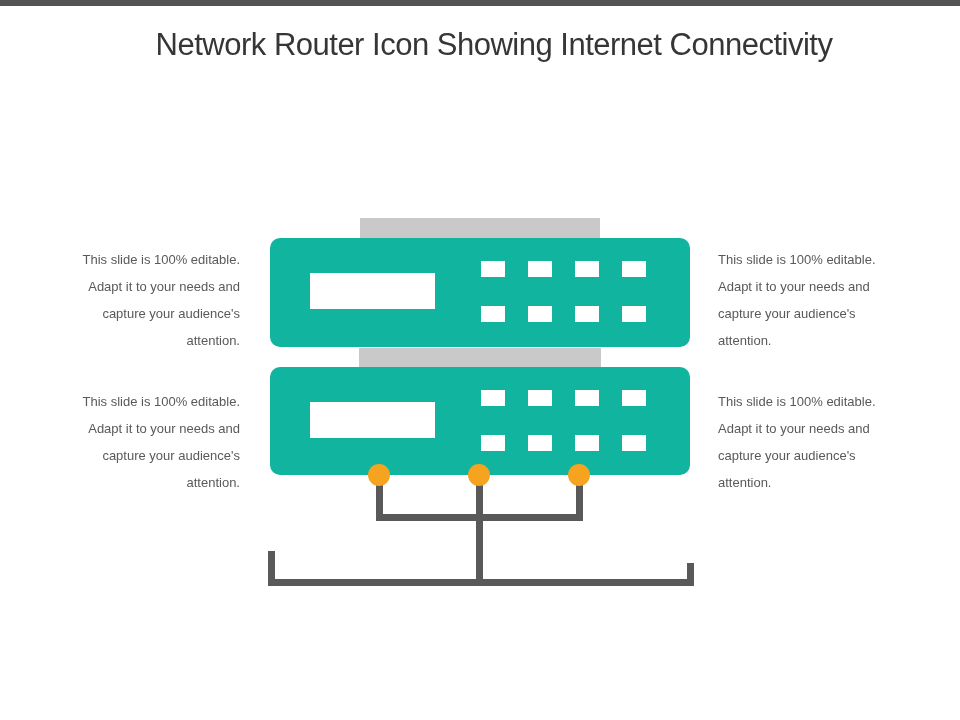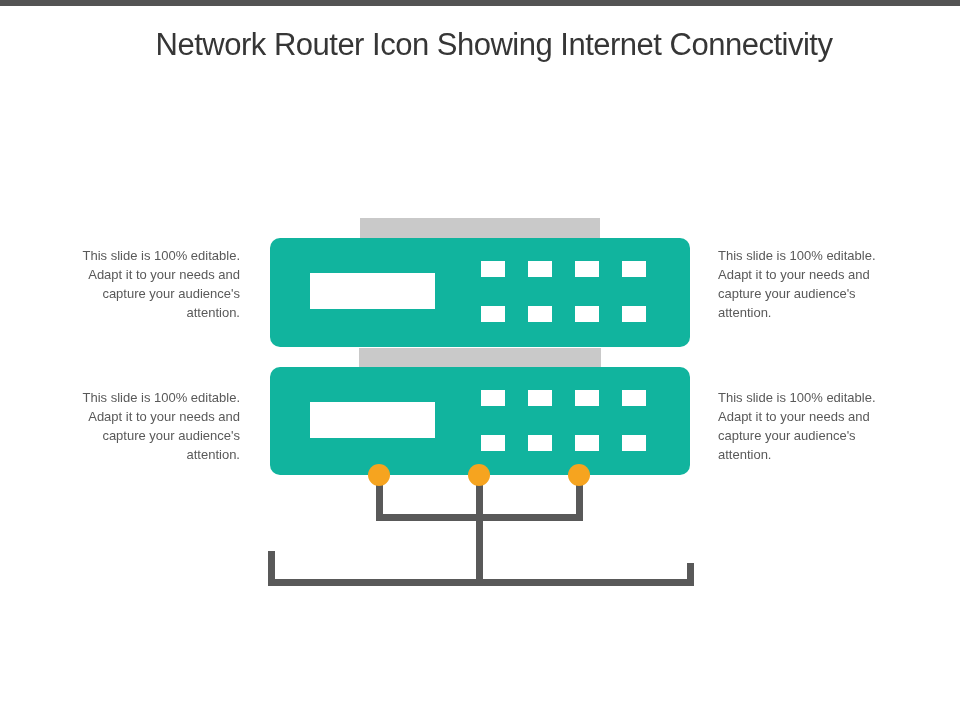--- a/index.html
+++ b/index.html
@@ -31,21 +31,21 @@
   .line.v-right{left:576px;top:475px;width:7px;height:46px;}
   .line.h-mid{left:376px;top:514px;width:207px;height:7px;}
   .line.v-center{left:476px;top:475px;width:7px;height:111px;}
   .line.h-bottom{left:268px;top:579px;width:426px;height:7px;}
   .line.tick-left{left:268px;top:551px;width:7px;height:35px;}
   .line.tick-right{left:687px;top:563px;width:7px;height:23px;}
   .dot{position:absolute;top:464px;width:22px;height:22px;border-radius:50%;
     background:var(--orange,#F6A41F);}
   .dot.d1{left:368px;} .dot.d2{left:468px;} .dot.d3{left:568px;}
   .cap{
-    position:absolute;width:188px;font-size:13px;line-height:19px;
+    position:absolute;width:188px;font-size:13px;line-height:27px;
     color:var(--body_text,#595959);
   }
   .cap.align-right{text-align:right;}
   .cap.lt{left:52px;top:246px;} .cap.rt{left:718px;top:246px;}
   .cap.lb{left:52px;top:388px;} .cap.rb{left:718px;top:388px;}
 </style>
 </head>
 <body>
 
 <div class="slide">

